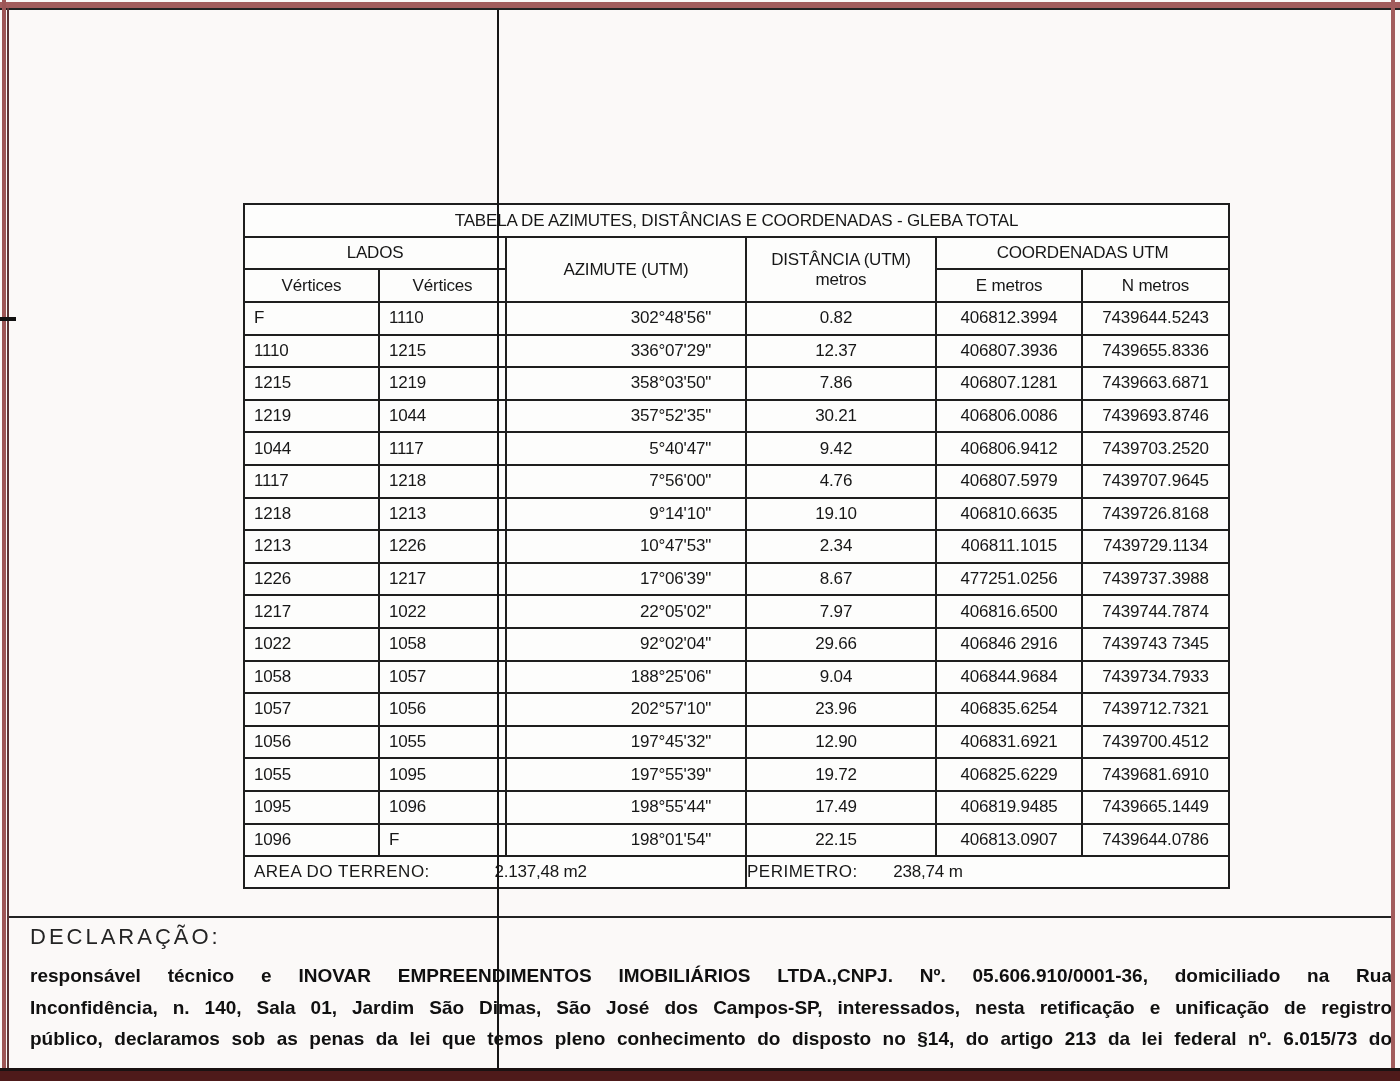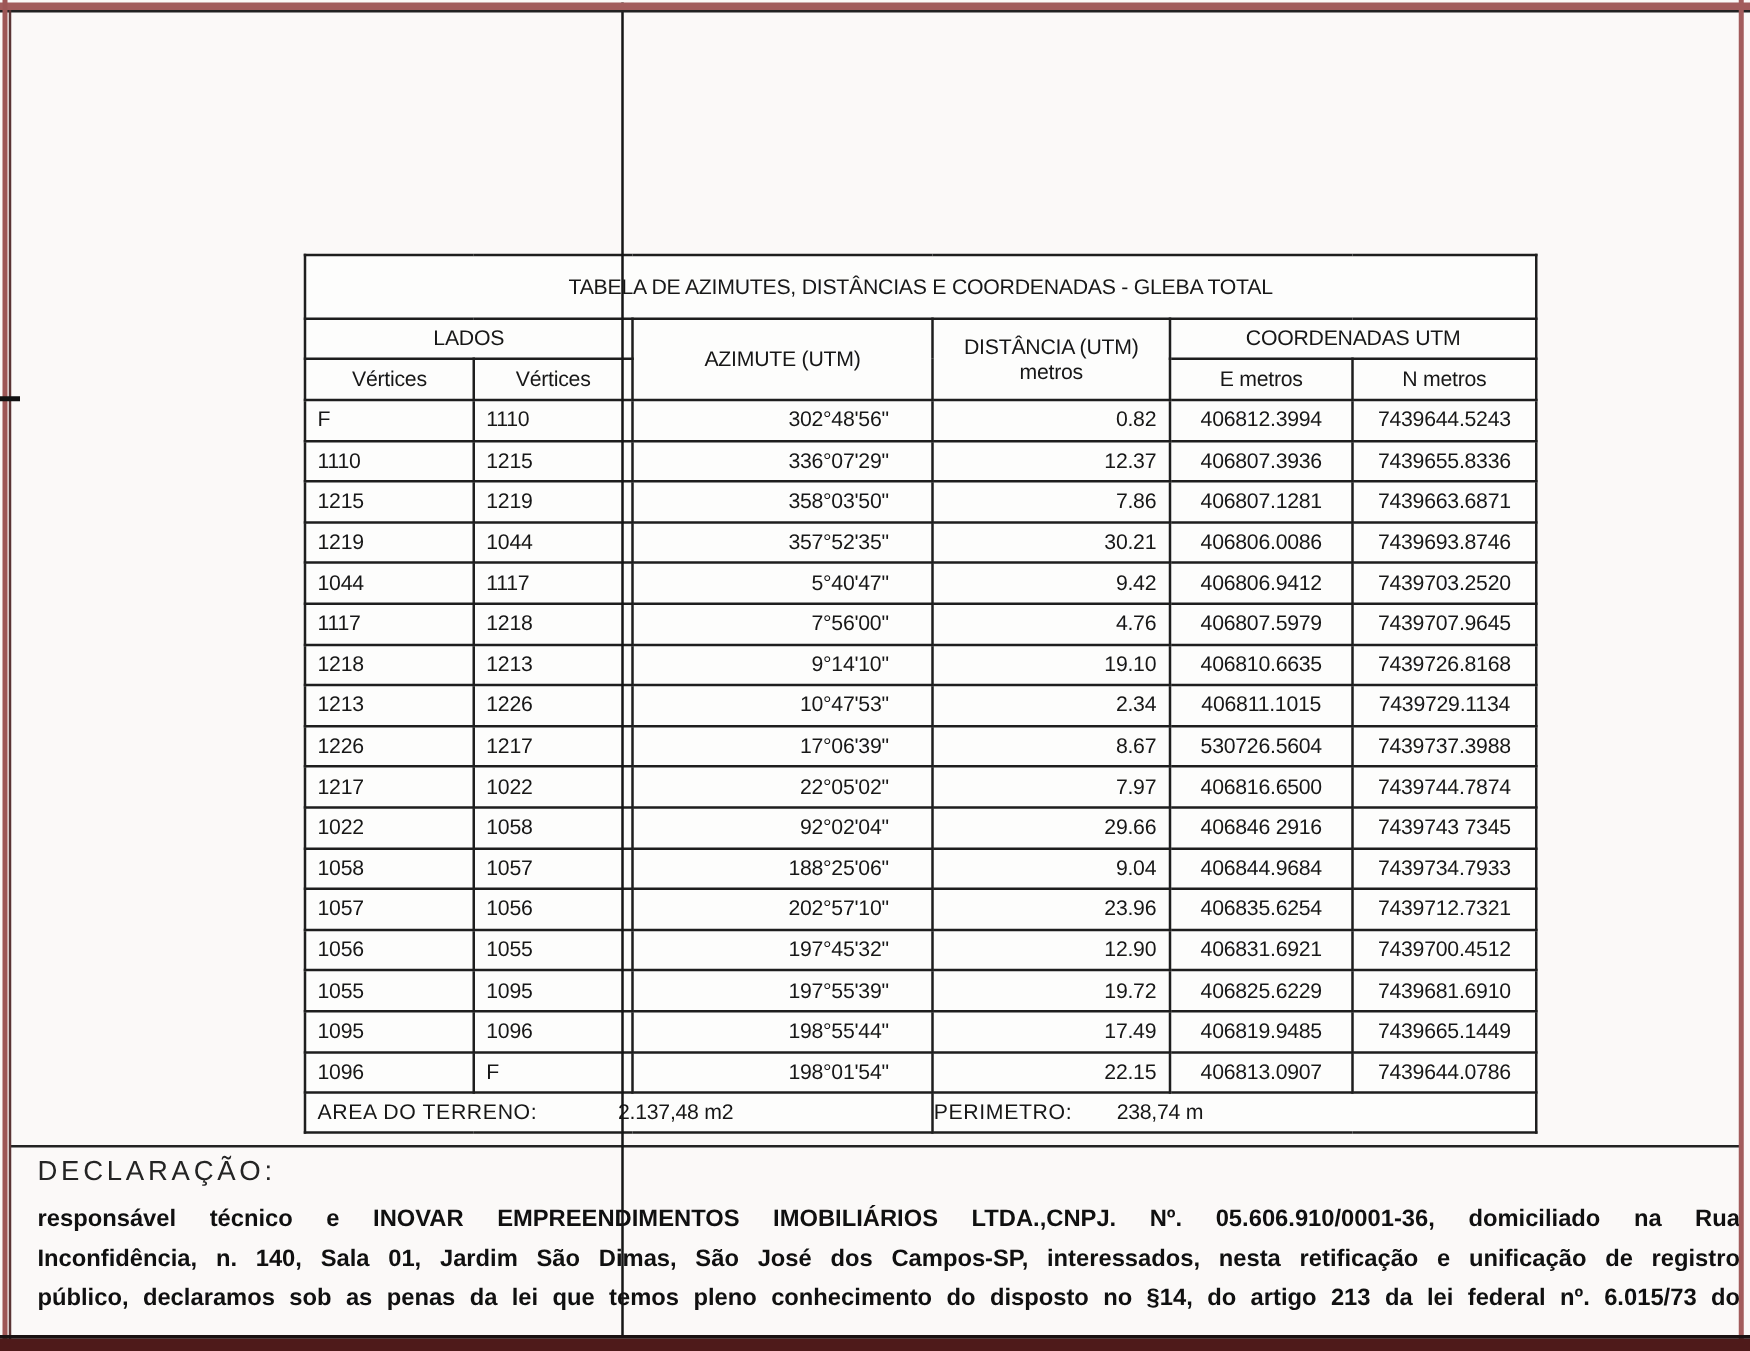--- a/index.html
+++ b/index.html
@@ -38,31 +38,31 @@
     font-family:"Liberation Sans", sans-serif;
     font-weight:400;
     font-size:17px;
     letter-spacing:-0.2px;
     color:#171717;
     vertical-align:middle;
     padding:0;
     overflow:hidden;
     white-space:nowrap;
   }
-  tr.title-row{height:51px;}
+  tr.title-row{height:33px;}
   tr.head-a{height:32px;}
   tr.head-b{height:33px;}
   tr.data-row{height:32.6px;}
   tr.footer-row{height:32px;}
   .title-cell{text-align:center;font-size:18px;letter-spacing:0.6px;}
   .head-cell{text-align:center;font-size:18px;}
   .dist-sub{font-size:17px;}
   td.c0,td.c1{text-align:left;padding-left:9px;}
   td.c2{text-align:right;padding-right:34px;}
-  td.c3{text-align:right;padding-right:10px;}
+  td.c3{text-align:center;padding-right:10px;}
   td.c4,td.c5{text-align:center;}
   .footer-cell-left{text-align:left;}
   .footer-cell-left .lbl{padding-left:9px;letter-spacing:0.5px;}
   .footer-cell-left .val{margin-left:60px;}
   .footer-cell-right{text-align:left;}
   .footer-cell-right .lbl{letter-spacing:0.5px;}
   .footer-cell-right .val{margin-left:31px;}
 
   
   .declaration-heading{
@@ -183,21 +183,21 @@
         <td class="c2">10°47'53"</td>
         <td class="c3">2.34</td>
         <td class="c4">406811.1015</td>
         <td class="c5">7439729.1134</td>
       </tr>
       <tr class="data-row">
         <td class="c0">1226</td>
         <td class="c1">1217</td>
         <td class="c2">17°06'39"</td>
         <td class="c3">8.67</td>
-        <td class="c4">530726.5604</td>
+        <td class="c4">477251.0256</td>
         <td class="c5">7439737.3988</td>
       </tr>
       <tr class="data-row">
         <td class="c0">1217</td>
         <td class="c1">1022</td>
         <td class="c2">22°05'02"</td>
         <td class="c3">7.97</td>
         <td class="c4">406816.6500</td>
         <td class="c5">7439744.7874</td>
       </tr>

